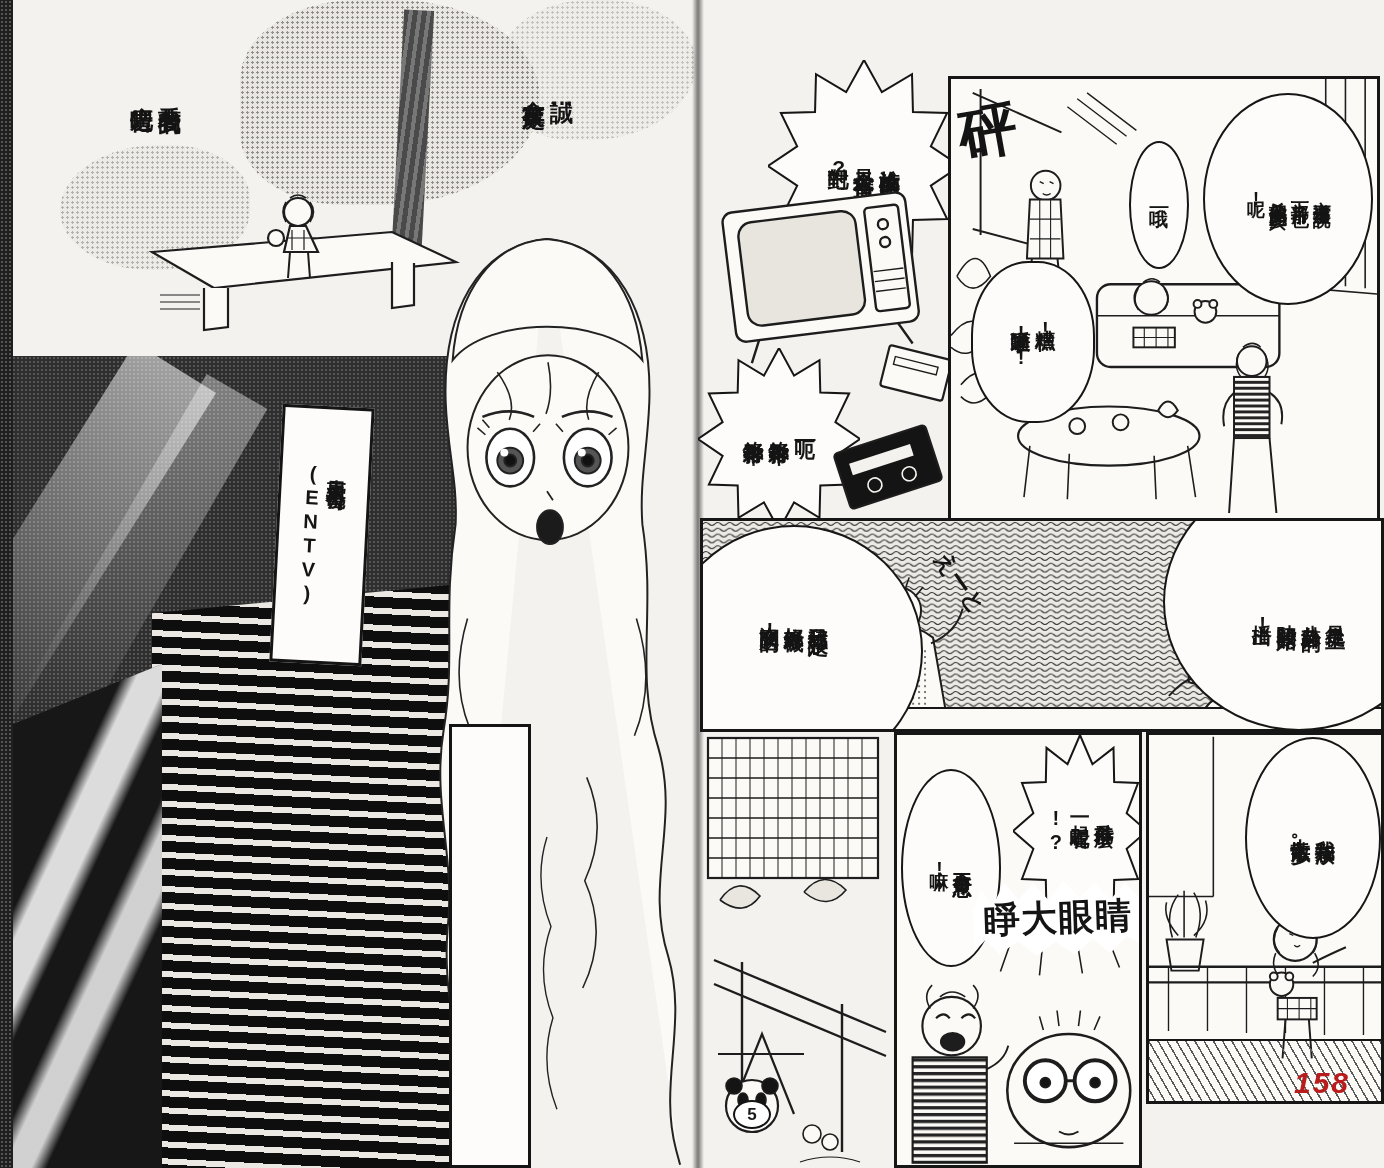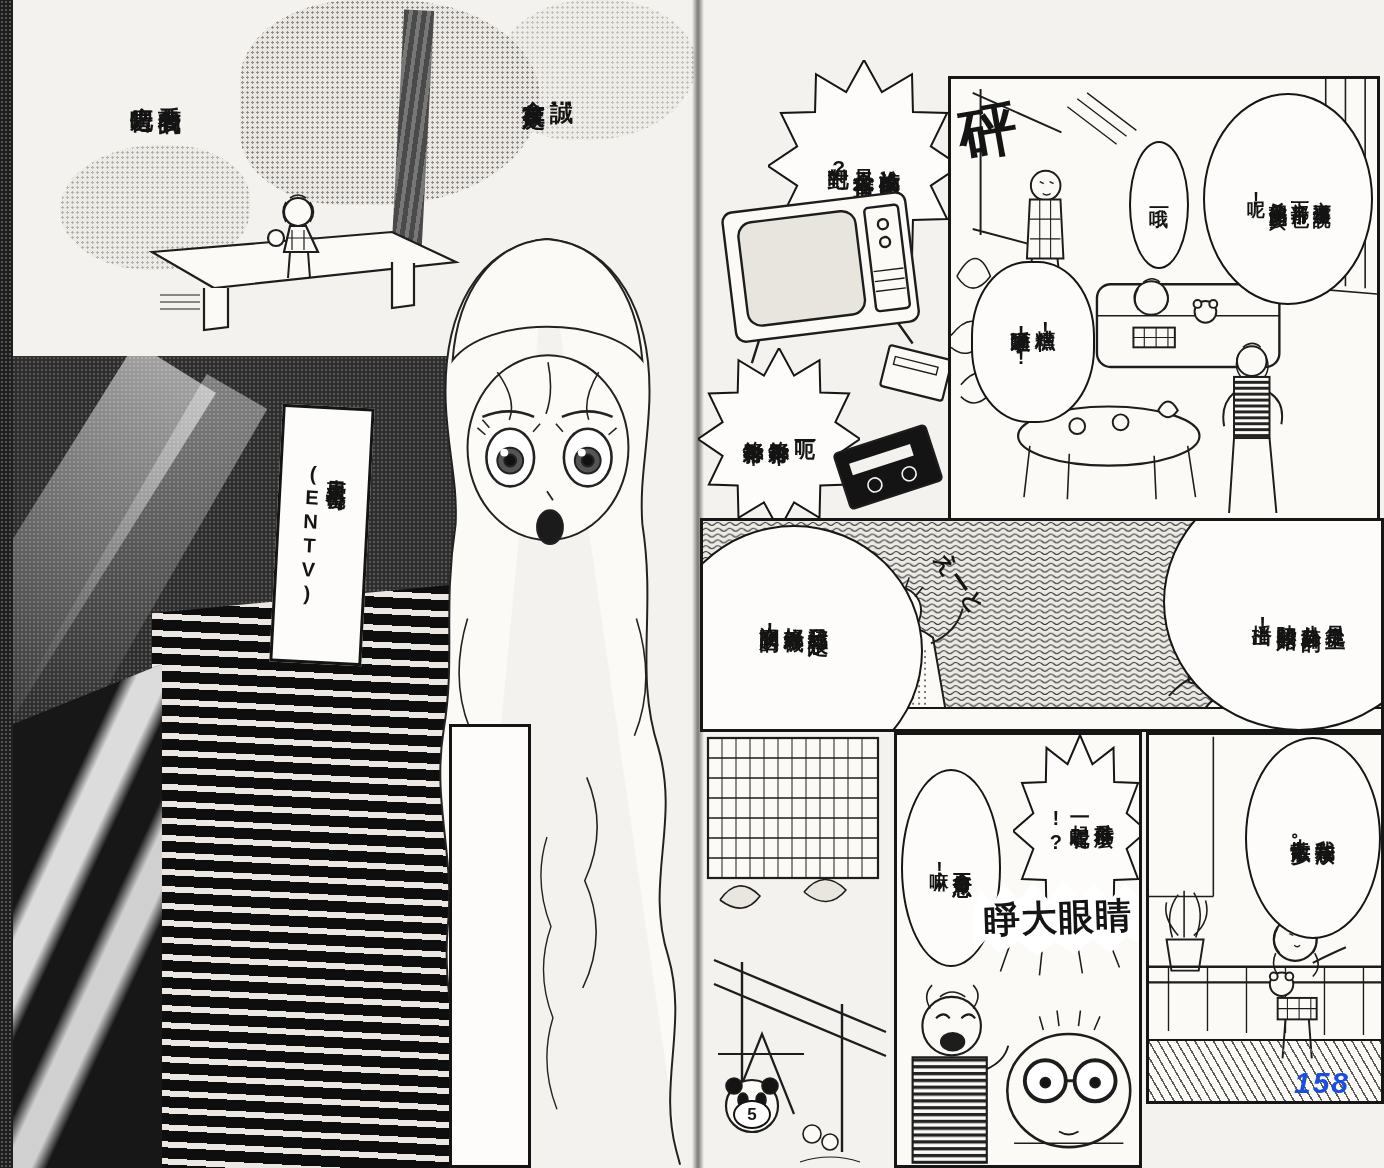--- a/index.html
+++ b/index.html
@@ -35,21 +35,21 @@
          clip-path:polygon(0 5%,100% 0,100% 100%,0 100%);}
   .lowrise{position:absolute;background:#171717;clip-path:polygon(0 12%,100% 0,100% 100%,0 100%);
            background-image:linear-gradient(115deg,rgba(255,255,255,0) 30%,rgba(255,255,255,.85) 34%,rgba(255,255,255,.85) 42%,rgba(0,0,0,0) 46%),
                             linear-gradient(115deg,rgba(255,255,255,0) 55%,rgba(255,255,255,.8) 59%,rgba(255,255,255,.8) 66%,rgba(0,0,0,0) 70%);}
   .trunk{position:absolute;background:repeating-linear-gradient(95deg,#4a4a4a 0 5px,#777 5px 9px);transform:rotate(3deg);}
   .floor-hatch{position:absolute;border-top:2.5px solid #161616;
                background:repeating-linear-gradient(60deg,#5a5a5a 0 1.5px,transparent 1.5px 8px);}
   .whitefloor{position:absolute;background:#fbfaf7;border-top:2px solid #161616;}
   .sfx-eyes-box{position:absolute;background:#ffffff;display:flex;align-items:center;justify-content:center;
     clip-path:polygon(0% 38%,5% 8%,12% 30%,19% 0%,27% 24%,36% 2%,45% 26%,54% 0%,63% 24%,72% 4%,81% 28%,90% 6%,100% 30%,97% 65%,100% 92%,90% 78%,80% 100%,70% 80%,59% 100%,48% 82%,37% 100%,26% 80%,15% 96%,7% 76%,0% 92%);}
-  .pgnum{position:absolute;font-style:italic;font-size:30px;font-weight:bold;color:#1d4ed8;letter-spacing:2px;}
+  .pgnum{position:absolute;font-style:italic;font-size:30px;font-weight:bold;color:#b91c1c;letter-spacing:2px;}
   .num-badge{position:absolute;background:#fff;border:2.5px solid #141414;border-radius:50%;
              display:flex;align-items:center;justify-content:center;font-weight:bold;font-size:17px;}
 </style>
 </head>
 <body>
 
 <div class="sheet">
 
   <div class="abs" style="left:0;top:0;width:696px;height:1168px;">
 

